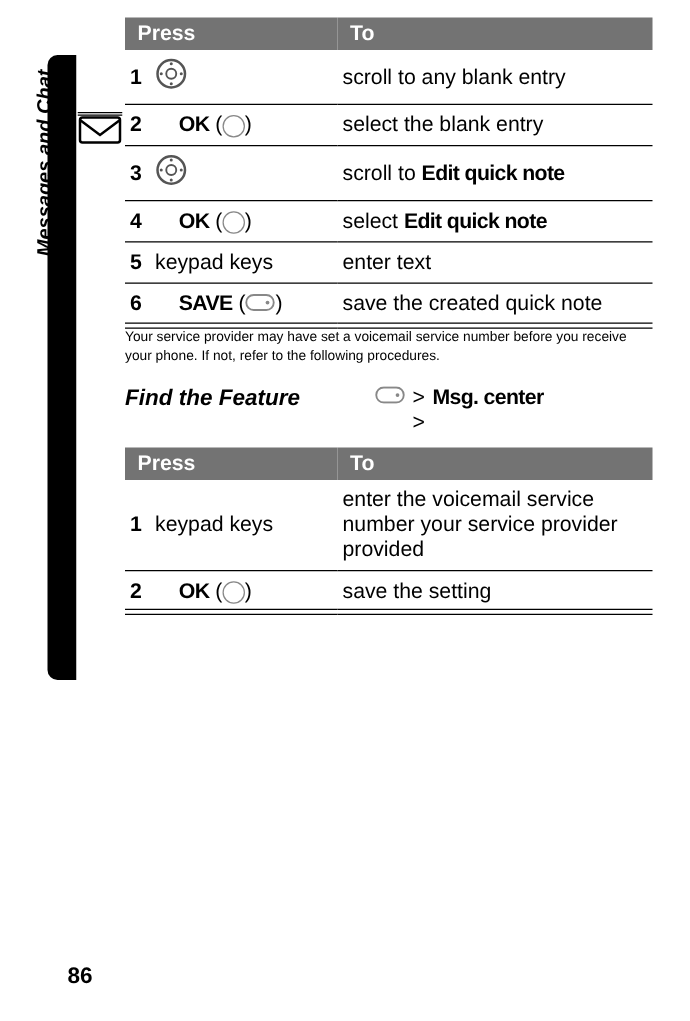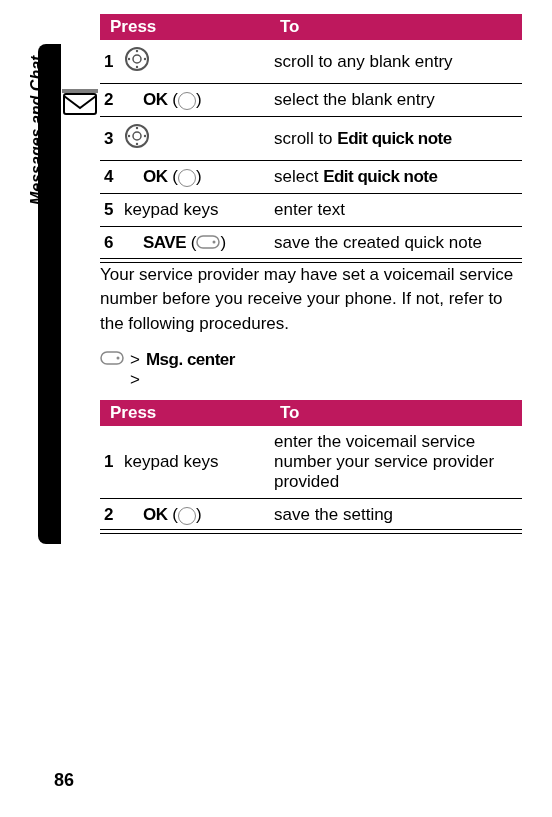--- a/index.html
+++ b/index.html
@@ -46,21 +46,21 @@
       margin-left: 100px;
       margin-right: 30px;
       padding-top: 14px;
     }
     .steps-table {
       width: 100%;
       border-collapse: collapse;
       font-size: 17px;
     }
     .table-header {
-      background: #be185d;
+      background: #737373;
       color: #fff;
       font-weight: bold;
       margin-left: 29px;
     }
     .table-header td {
       padding: 3px 10px 3px 10px;
     }
     .table-header .col-press {
       width: 170px;
     }
@@ -114,21 +114,21 @@
     h2.section-title {
       font-family: Arial, sans-serif;
       font-weight: bold;
       font-style: italic;
       font-size: 26px;
       margin-top: 22px;
       margin-bottom: 12px;
       line-height: 1.2;
     }
     .body-text {
-      font-size: 17px;
+      font-size: 11px;
       line-height: 1.45;
       margin-bottom: 14px;
     }
     .feature-row {
       display: flex;
       margin-bottom: 10px;
       font-size: 17px;
     }
     .feature-label {
       font-family: "Arial Narrow", Arial, sans-serif;
@@ -257,20 +257,21 @@
     </tr>
     <tr>
           <td colspan="3" class="double-line"></td>
         </tr>
   </tbody>
     </table>
 
   <p class="body-text">Your service provider may have set a voicemail service number before you receive your phone. If not, refer to the following procedures.</p>
 
   <div class="feature-row">
+    <div class="feature-label">Find the Feature</div>
     <div class="feature-path">
       <div class="line">
         <span class="soft-key"><svg width="24" height="14" viewBox="0 0 24 14">
               <rect x="1" y="1" width="22" height="12" rx="6" fill="none" stroke="#888" stroke-width="1.5"></rect>
               <circle cx="18" cy="7" r="1.5" fill="#888"></circle>
             </svg></span>
         <span>&gt;</span>
         <span class="bold-narrow">Msg. center</span>
       </div>
       <div class="line" style="padding-left:30px;">

